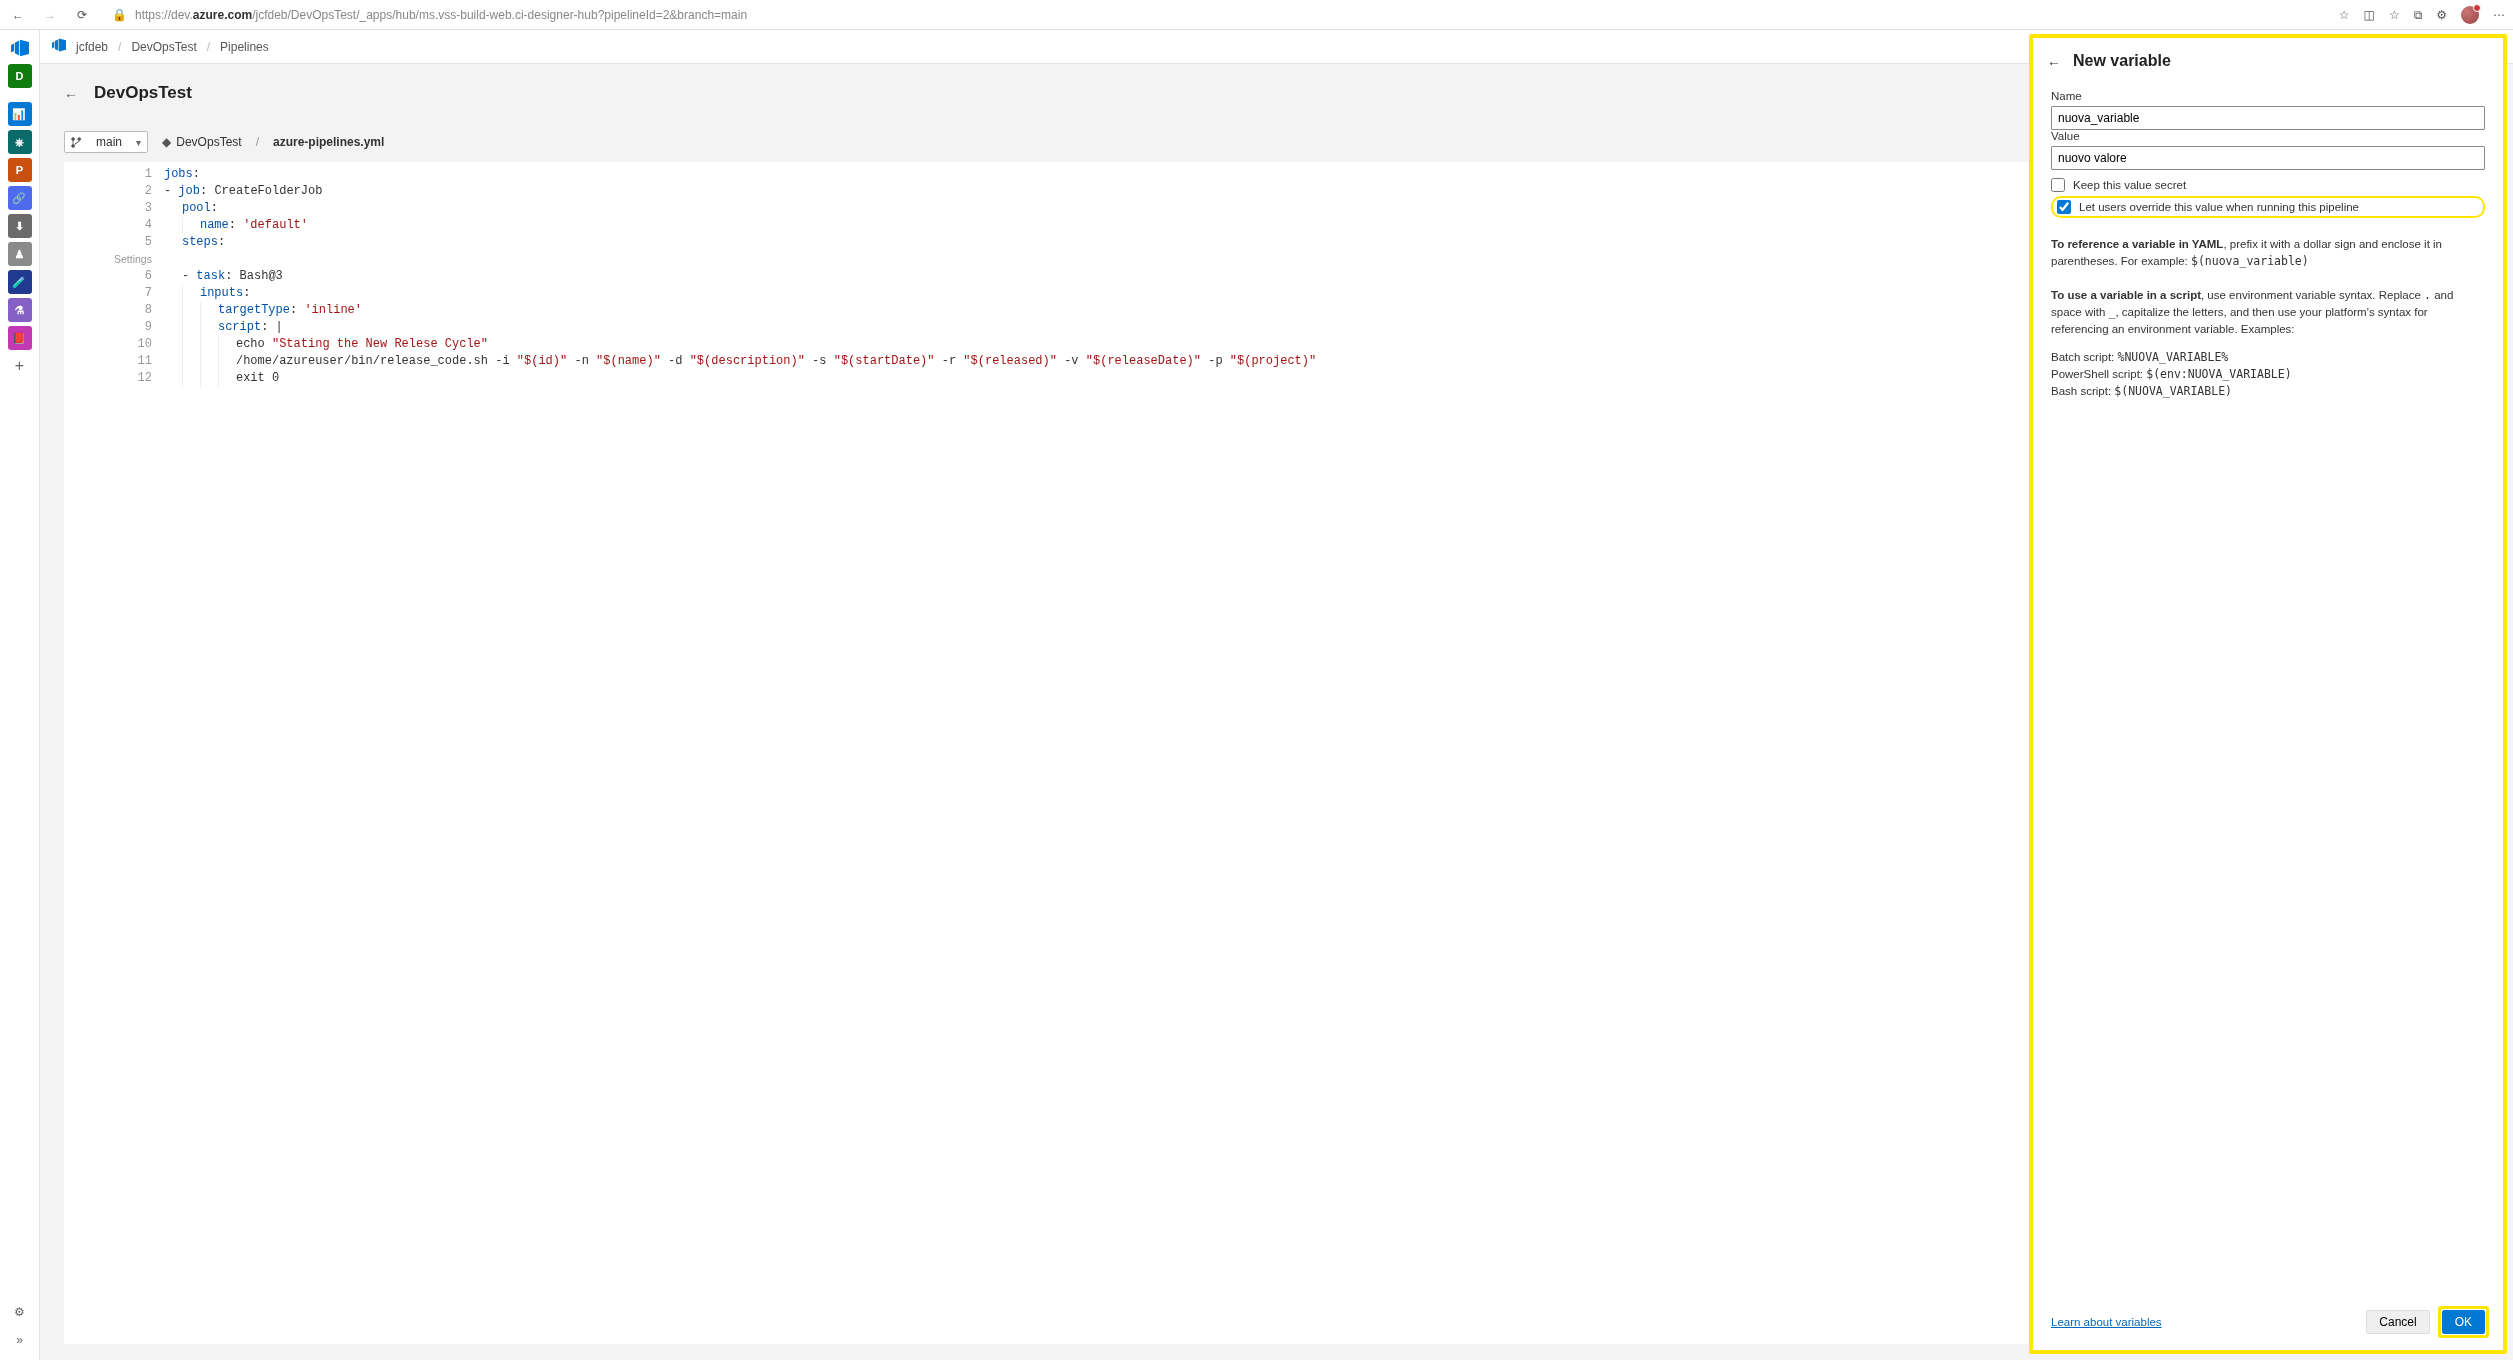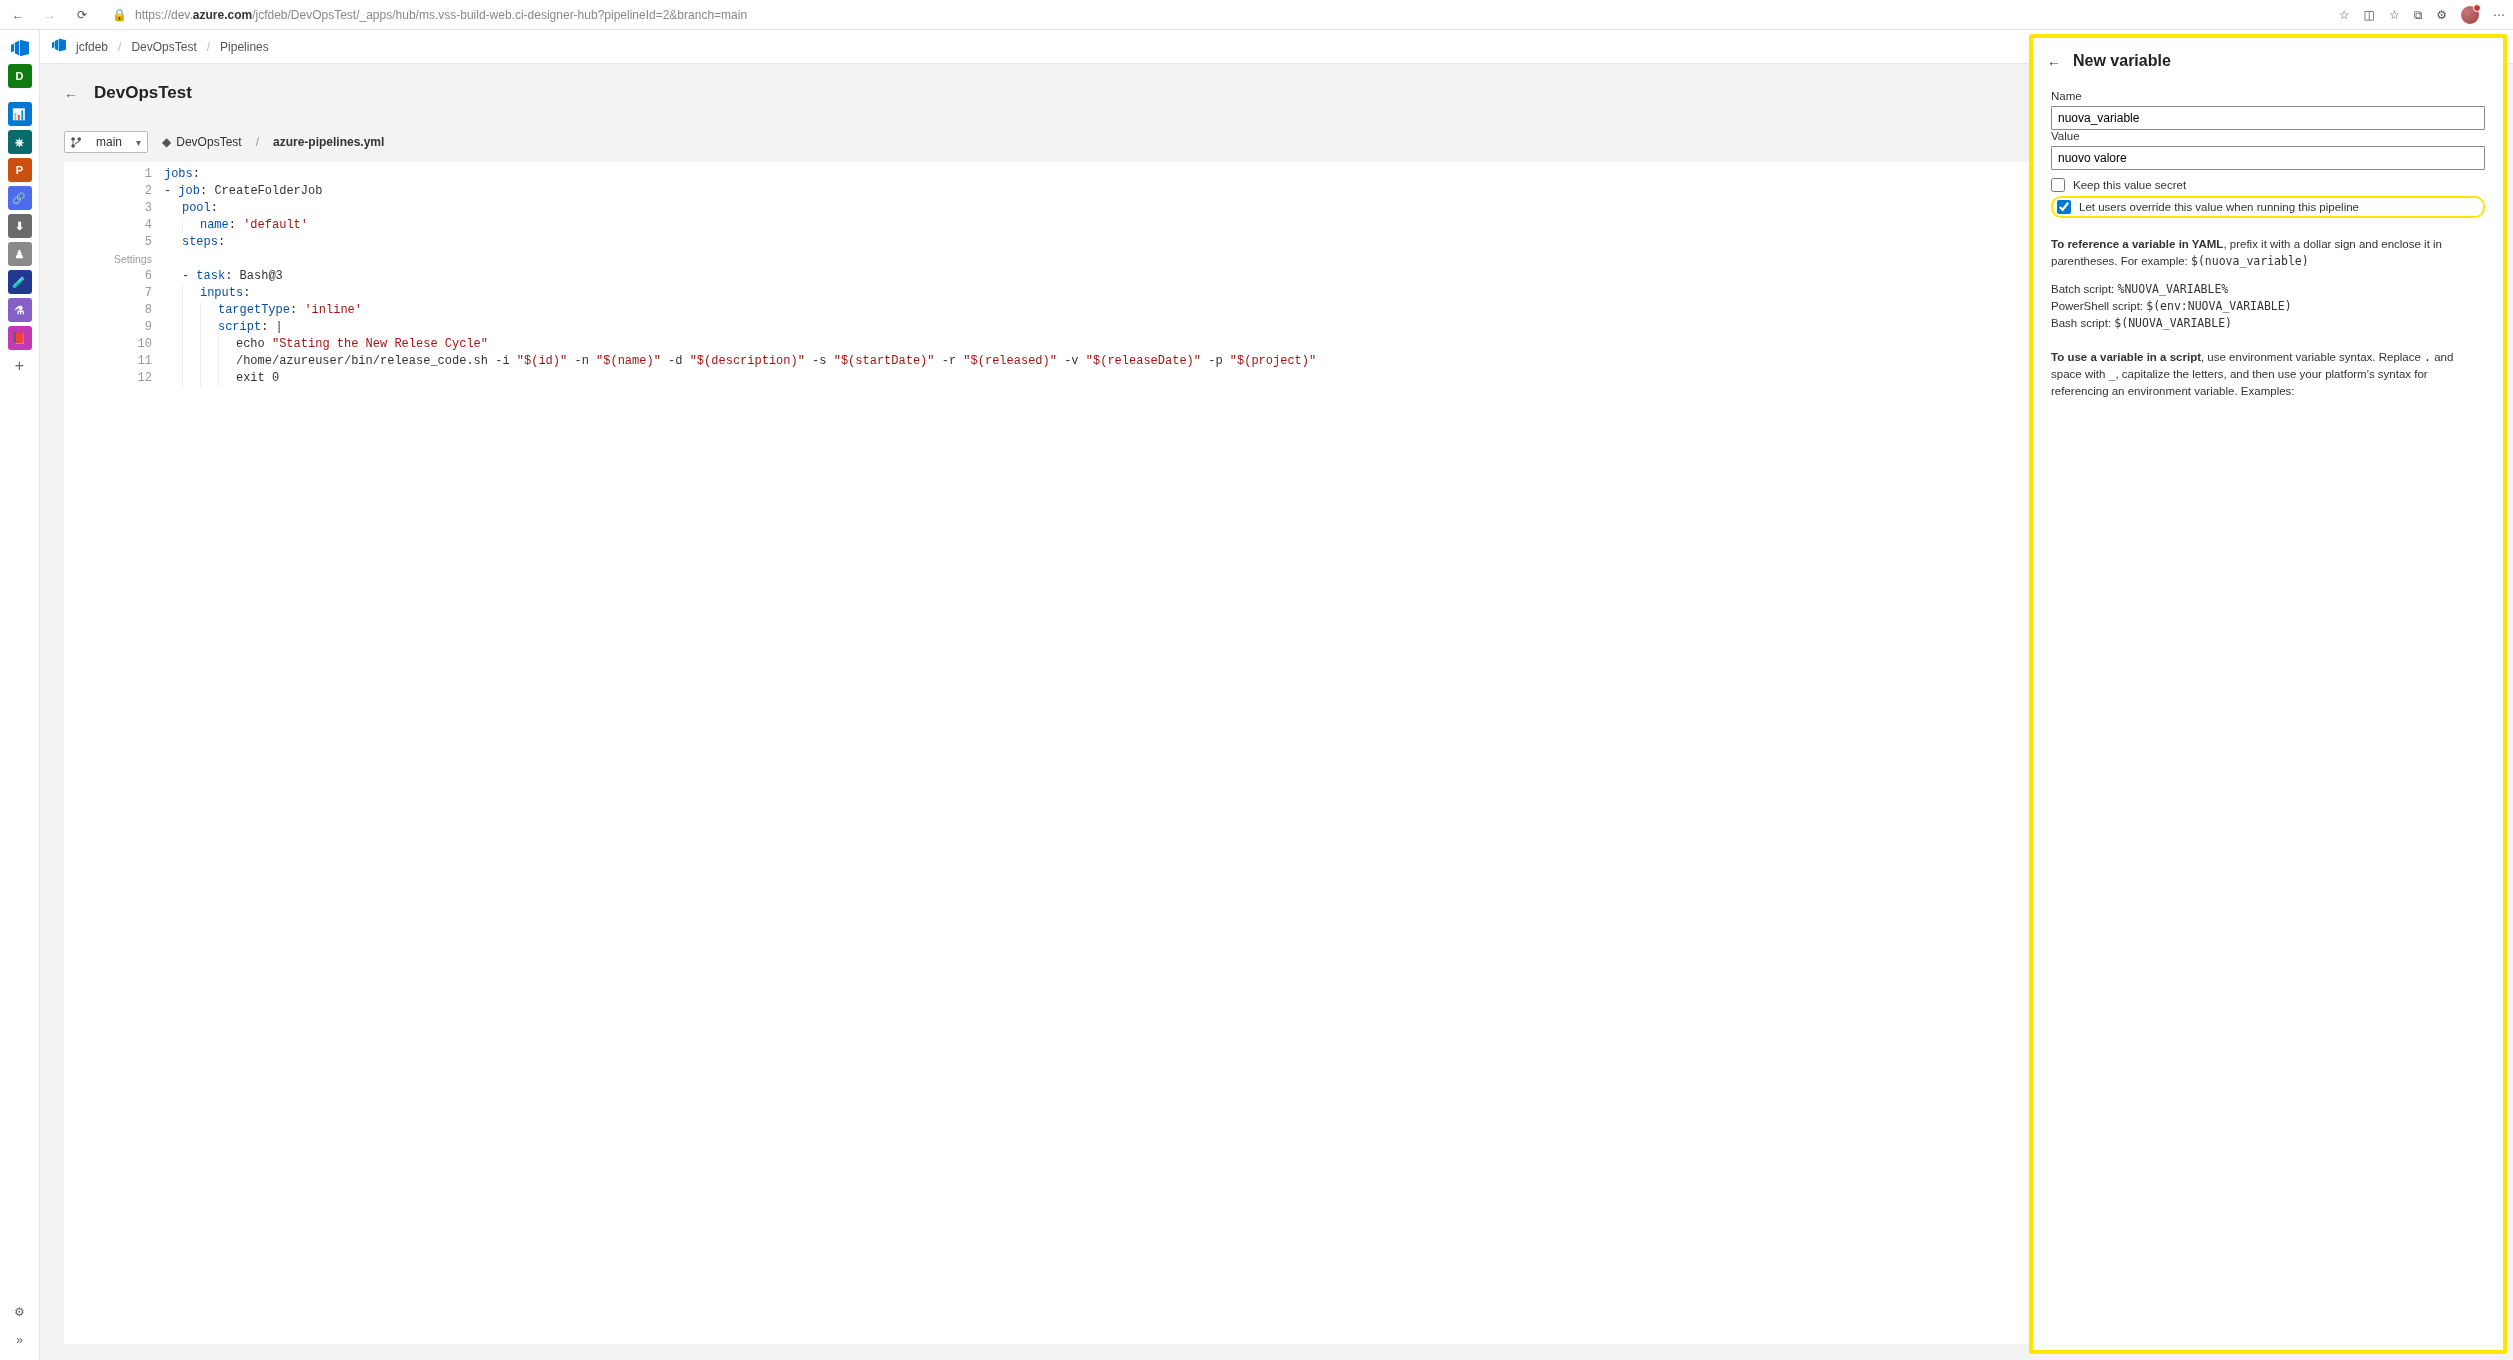--- a/index.html
+++ b/index.html
@@ -201,25 +201,33 @@
           <span>Keep this value secret</span>
         </label>
         <label class="check-row highlight">
           <input type="checkbox" checked="" style="">
           <span>Let users override this value when running this pipeline</span>
         </label>
 
         <div class="help-block">
           <b>To reference a variable in YAML</b><span>, prefix it with a dollar sign and enclose it in parentheses. For example: </span><span class="mono">$(nuova_variable)</span>
         </div>
+        <div class="help-block">
+          <b>To use a variable in a script</b><span>, use environment variable syntax. Replace </span><span class="mono">.</span><span> and space with </span><span class="mono">_</span><span>, capitalize the letters, and then use your platform's syntax for referencing an environment variable. Examples:</span>
+        </div>
         <div class="help-block" style="margin-top:12px">
           <div><span>Batch script: </span><span class="mono">%NUOVA_VARIABLE%</span></div>
           <div><span>PowerShell script: </span><span class="mono">$(env:NUOVA_VARIABLE)</span></div>
           <div><span>Bash script: </span><span class="mono">$(NUOVA_VARIABLE)</span></div>
         </div>
-        <div class="help-block">
-          <b>To use a variable in a script</b><span>, use environment variable syntax. Replace </span><span class="mono">.</span><span> and space with </span><span class="mono">_</span><span>, capitalize the letters, and then use your platform's syntax for referencing an environment variable. Examples:</span>
-        </div>
+      </div>
+      <div class="panel-footer">
+        <span class="learn">Learn about variables</span>
+        <span class="grow"></span>
+        <button class="btn btn-cancel">Cancel</button>
+        <span class="btn-ok-wrap">
+          <button class="btn btn-ok">OK</button>
+        </span>
       </div>
     </div>
 
   </div>
 </div>
 
 </body></html>

